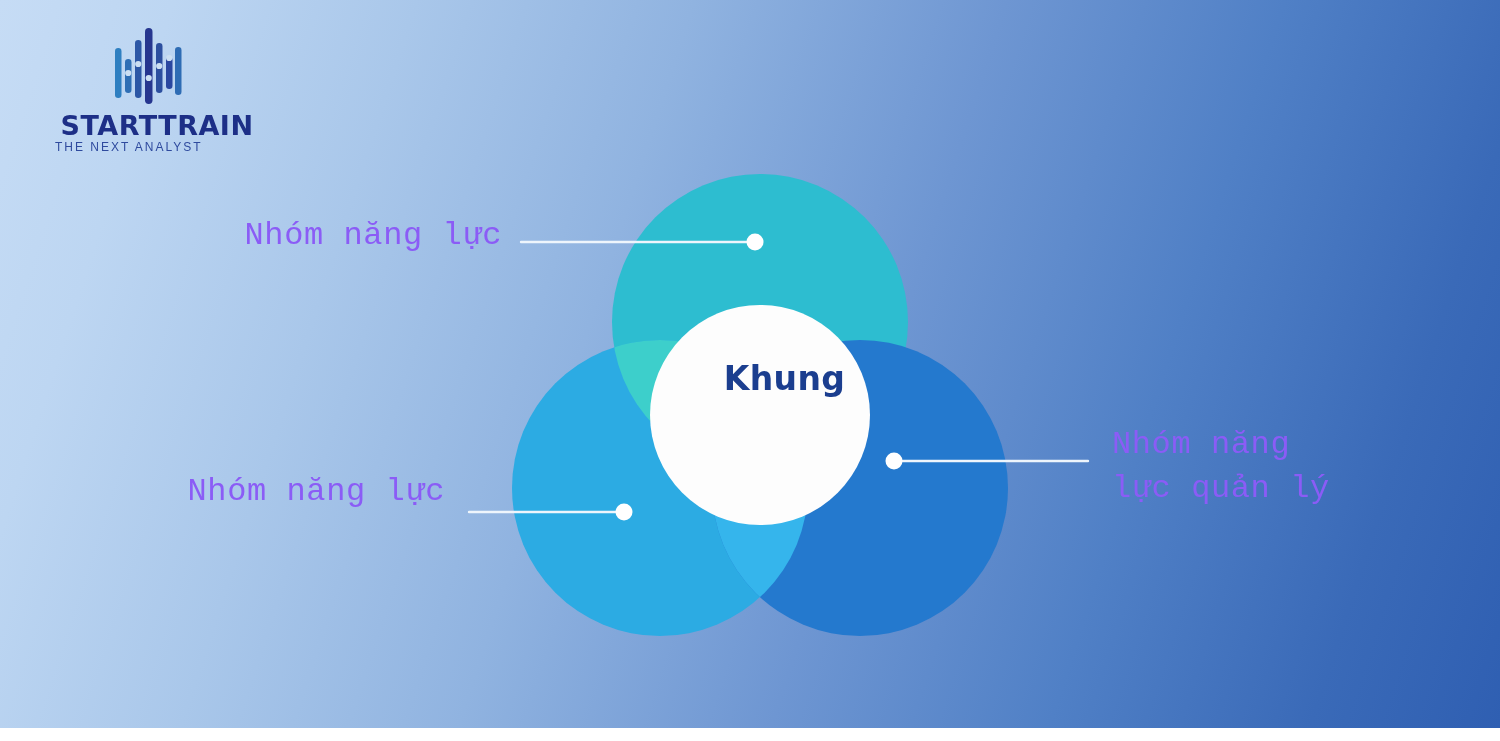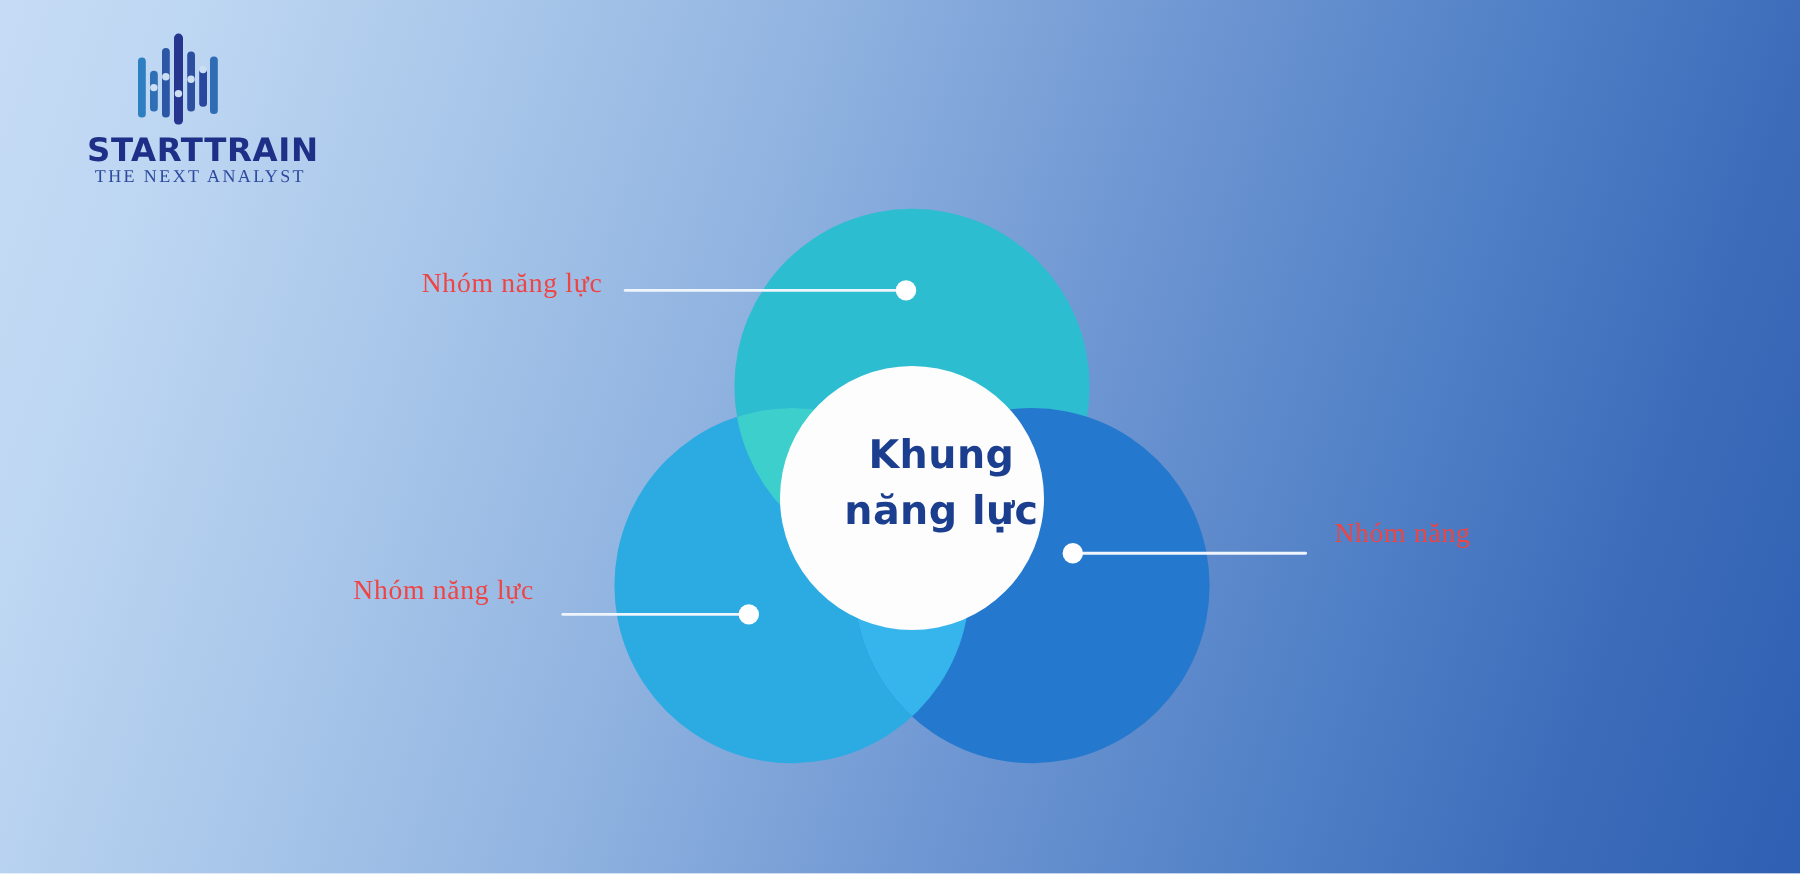--- a/index.html
+++ b/index.html
@@ -60,41 +60,41 @@
   }
   .logo-mark {
     position: absolute;
     left: 58px;
     top: 0px;
     width: 70px;
     height: 78px;
   }
   .logo-wordmark {
     position: absolute;
-    left: 14px;
+    left: 2px;
     top: 84px;
     width: 200px;
     font-family: "DejaVu Sans", sans-serif;
     font-weight: bold;
     font-size: 27px;
     letter-spacing: 0.5px;
     color: #1d2f87;
     text-align: center;
     white-space: nowrap;
   }
   .logo-tagline {
     position: absolute;
     left: 0px;
     top: 114px;
     width: 200px;
-    font-family: Liberation Serif, serif;
-    font-size: 15px;
+    font-family: Liberation Sans, sans-serif;
+    font-size: 12px;
     letter-spacing: 2.0px;
     color: #2e4a9e;
-    text-align: right;
+    text-align: left;
     white-space: nowrap;
   }
 
   
   .venn {
     position: absolute;
     left: 500px;
     top: 150px;
     width: 560px;
     height: 520px;
@@ -112,23 +112,23 @@
     font-weight: bold;
     font-size: 33px;
     line-height: 47px;
     letter-spacing: 0.4px;
     pointer-events: none;
   }
 
   
   .callout {
     position: absolute;
-    color: #ef4444;
-    font-family: Liberation Serif, serif;
-    font-size: 23px;
+    color: #8b5cf6;
+    font-family: Liberation Mono, monospace;
+    font-size: 32px;
     line-height: 44px;
     letter-spacing: 0.6px;
     white-space: nowrap;
   }
   .callout.core {
     left: 0px;
     top: 214px;
     width: 502px;
     text-align: right;
   }
@@ -202,21 +202,20 @@
       <g clip-path="url(#clipRight)">
         <circle cx="160" cy="338" r="148" fill="#35b5ec"></circle>
       </g>
 
       <circle cx="260" cy="265" r="110" fill="#fdfdfd"></circle>
     </svg>
   </div>
 
   <div class="center-label">
     <span>Khung</span><br>
-    <span>năng lực</span>
   </div>
 
   <svg style="position:absolute;left:0;top:0;width:1500px;height:741px;pointer-events:none;" viewBox="0 0 1500 741" xmlns="http://www.w3.org/2000/svg">
     <g>
       <line x1="521" y1="242" x2="750" y2="242" stroke="#eef5fc" stroke-width="2.4" stroke-linecap="round"></line>
       <circle cx="755" cy="242" r="8.5" fill="#ffffff"></circle>
     </g>
     <g>
       <line x1="469" y1="512" x2="620" y2="512" stroke="#eef5fc" stroke-width="2.4" stroke-linecap="round"></line>
       <circle cx="624" cy="512" r="8.5" fill="#ffffff"></circle>
@@ -230,16 +229,17 @@
   <div class="callout core">
     <span>Nhóm năng lực</span>
   </div>
 
   <div class="callout expert">
     <span>Nhóm năng lực</span>
   </div>
 
   <div class="callout manage">
     <span>Nhóm năng</span>
+    <span class="line2">lực quản lý</span>
   </div>
 
   <div class="bottom-strip"></div>
 </div>
 
 </body></html>

